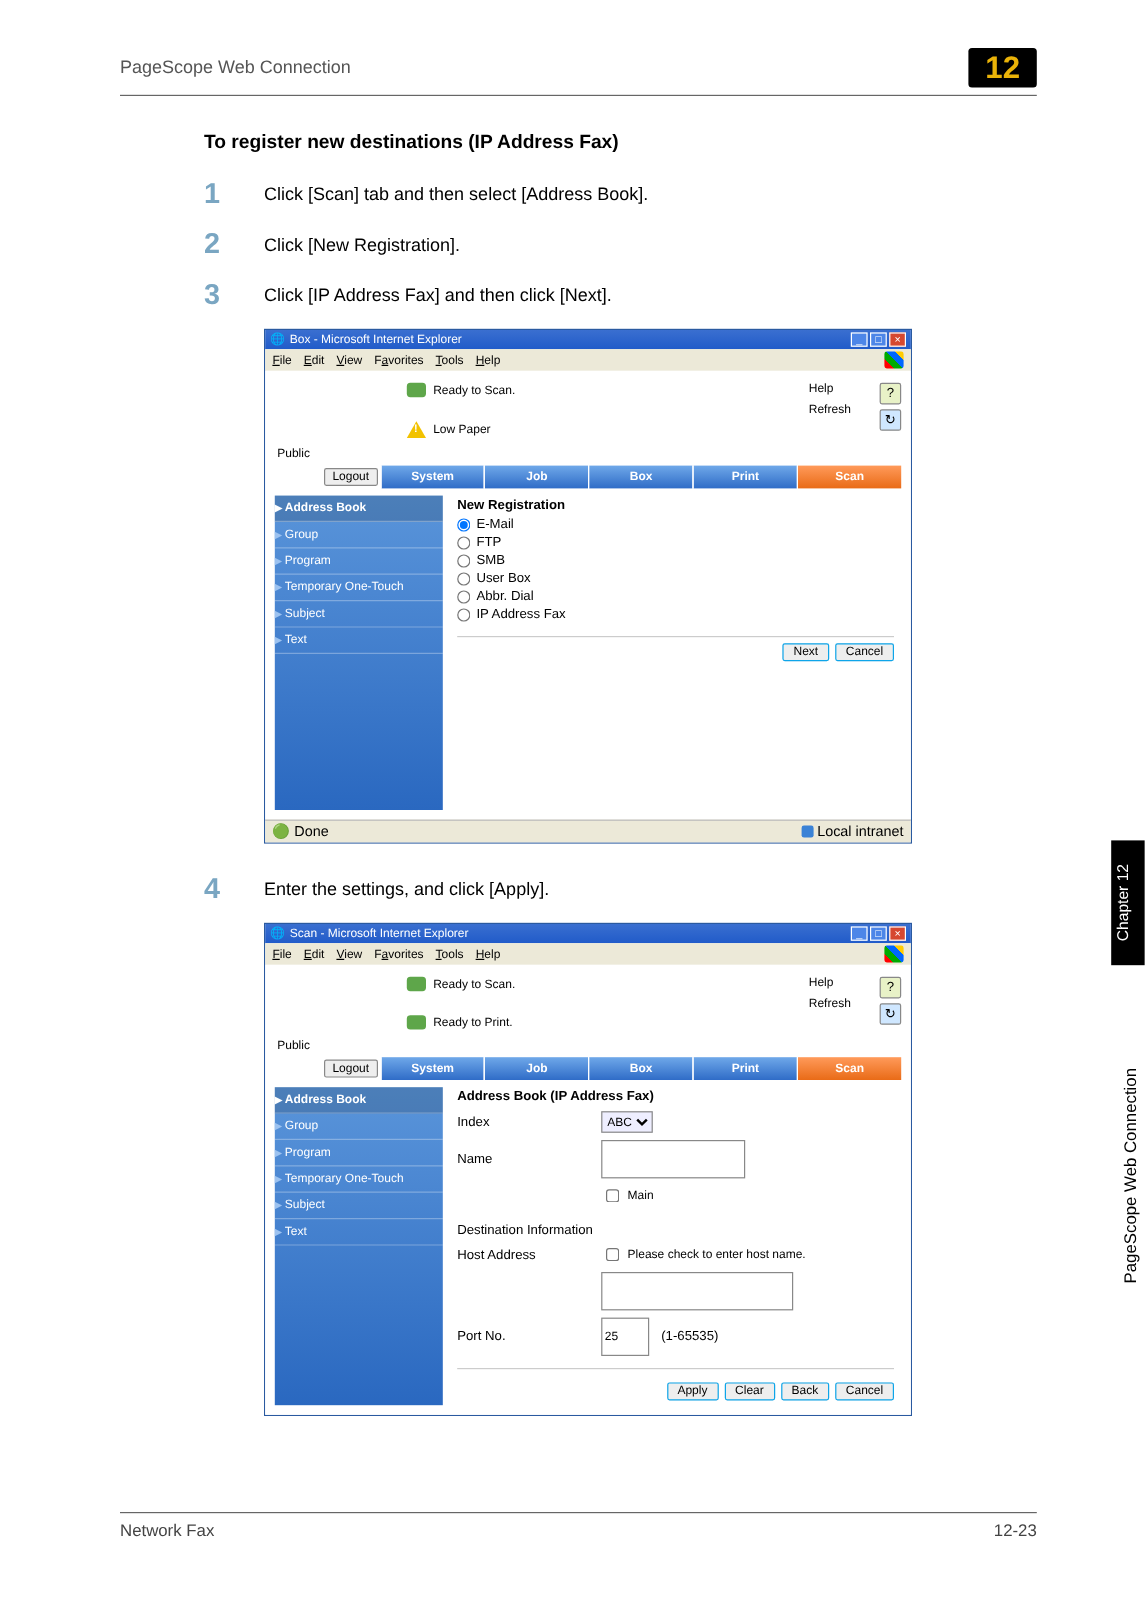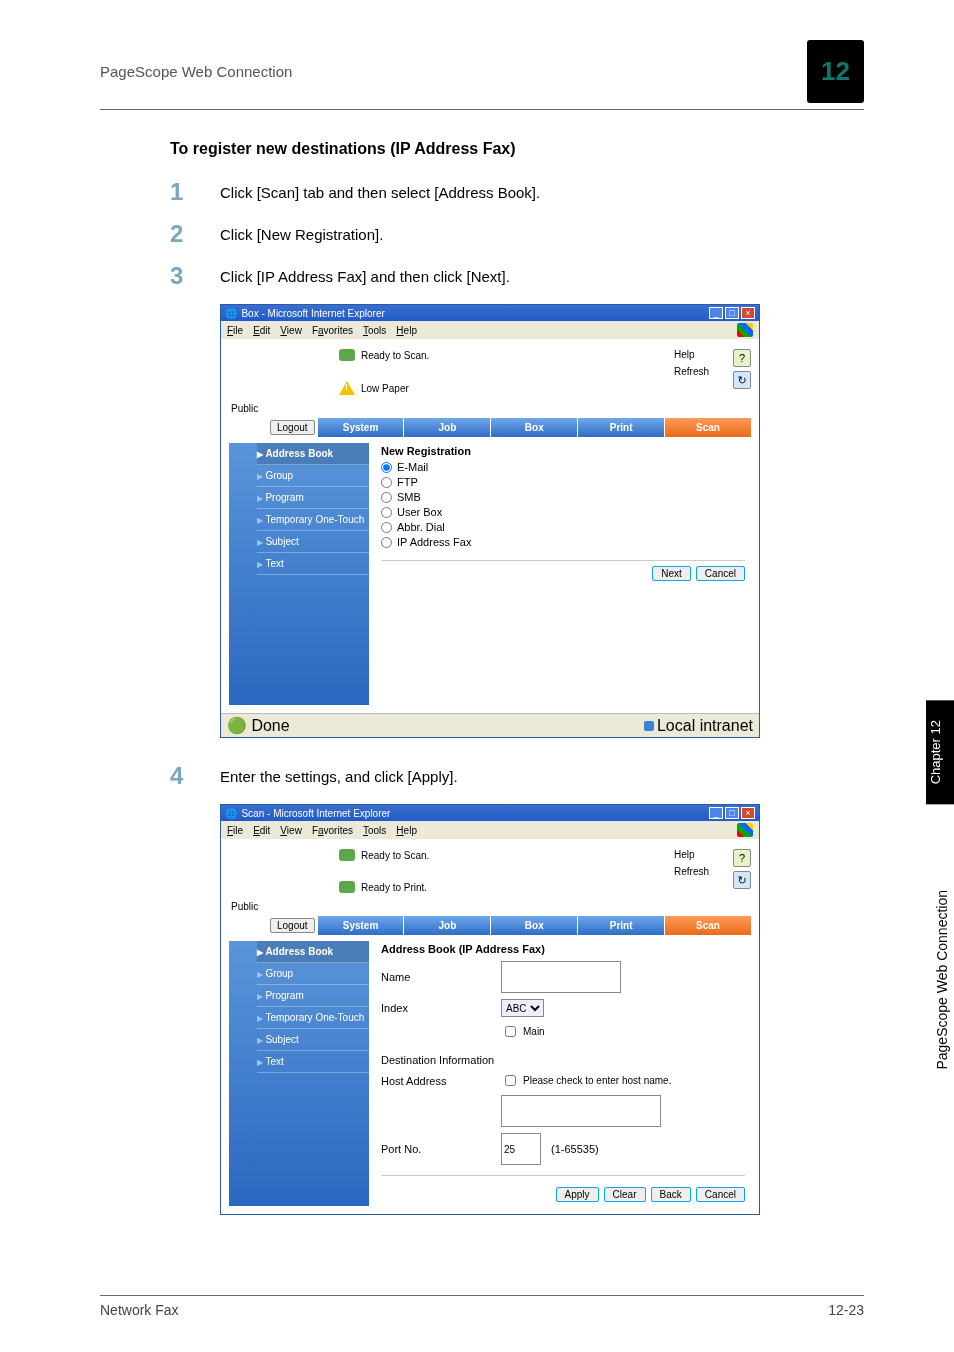--- a/index.html
+++ b/index.html
@@ -21,24 +21,24 @@
     border-bottom: 1px solid #666;
     padding-bottom: 6px;
     margin-bottom: 30px;
   }
   .header-title {
     font-size: 15px;
     color: #555;
   }
   .chapter-box {
     background: #000;
-    color: #0f766e;
+    color: #eab308;
     font-size: 26px;
     font-weight: bold;
-    padding: 16px 14px;
+    padding: 1px 14px;
     border-radius: 3px;
   }
   .section-heading {
     font-weight: bold;
     font-size: 16px;
     margin-left: 70px;
     margin-bottom: 20px;
   }
   .step {
     display: flex;
@@ -101,21 +101,21 @@
     width: 16px; height: 14px;
     background: linear-gradient(45deg,#f00 0 25%,#0a0 0 50%,#06f 0 75%,#fc0 0);
     border-radius: 2px;
   }
   .ie-status {
     background: #ece9d8;
     border-top: 1px solid #bbb;
     display: flex;
     justify-content: space-between;
     padding: 2px 6px;
-    font-size: 16px;
+    font-size: 12px;
   }
   .ie-status .intr { display:flex; align-items:center; gap:3px;}
   .ie-status .intr::before{
     content:""; width:10px;height:10px;background:#3a82d6;border-radius:2px;display:inline-block;
   }
   
   .app-body { background:#fff; padding: 6px 8px 8px 8px; }
   .status-row {
     display:flex; justify-content:space-between; align-items:flex-start;
     margin: 4px 0 8px 0;
@@ -151,21 +151,20 @@
   .content-row { display:flex; margin-top:6px; gap:6px;}
   .sidemenu {
     width: 140px;
     background: linear-gradient(#5a95da, #2a68c0);
     color:#fff;
     font-size:10px;
   }
   .sidemenu div {
     padding: 5px 0;
     border-bottom: 1px solid rgba(255,255,255,.3);
-    margin-left: 28px;
   }
   .sidemenu .hdr { background: rgba(0,0,0,.15); font-weight:bold;}
   .sidemenu .hdr::before{content:"▶ "; font-size:8px;}
   .sidemenu .sub::before{content:"▶ "; color:#9cc2f0; font-size:8px;}
   .main-pane {
     flex:1; font-size:11px; padding: 2px 6px 6px 6px;
   }
   .main-pane .title { font-weight:bold; margin-bottom:4px;}
   .radio-row { display:flex; align-items:center; gap:5px; margin:3px 0;}
   .radio-row input { margin:0; width:11px;height:11px;}
@@ -408,28 +407,28 @@
             <div class="hdr">Address Book</div>
             <div class="sub">Group</div>
             <div class="sub">Program</div>
             <div class="sub">Temporary One-Touch</div>
             <div class="sub">Subject</div>
             <div class="sub">Text</div>
           </div>
           <div class="main-pane">
             <div class="title">Address Book (IP Address Fax)</div>
             <div class="form-row">
-              <label>Name</label>
-              <input class="text-input" style="">
-            </div>
-            <div class="form-row">
               <label>Index</label>
               <select class="select-input">
                 <option>ABC</option>
               </select>
+            </div>
+            <div class="form-row">
+              <label>Name</label>
+              <input class="text-input" style="">
             </div>
             <div class="form-row">
               <label></label>
               <span class="chk-row">
                   <input type="checkbox" style="">
                   <span>Main</span>
                 </span>
             </div>
             <div class="subtitle">Destination Information</div>
             <div class="form-row">

